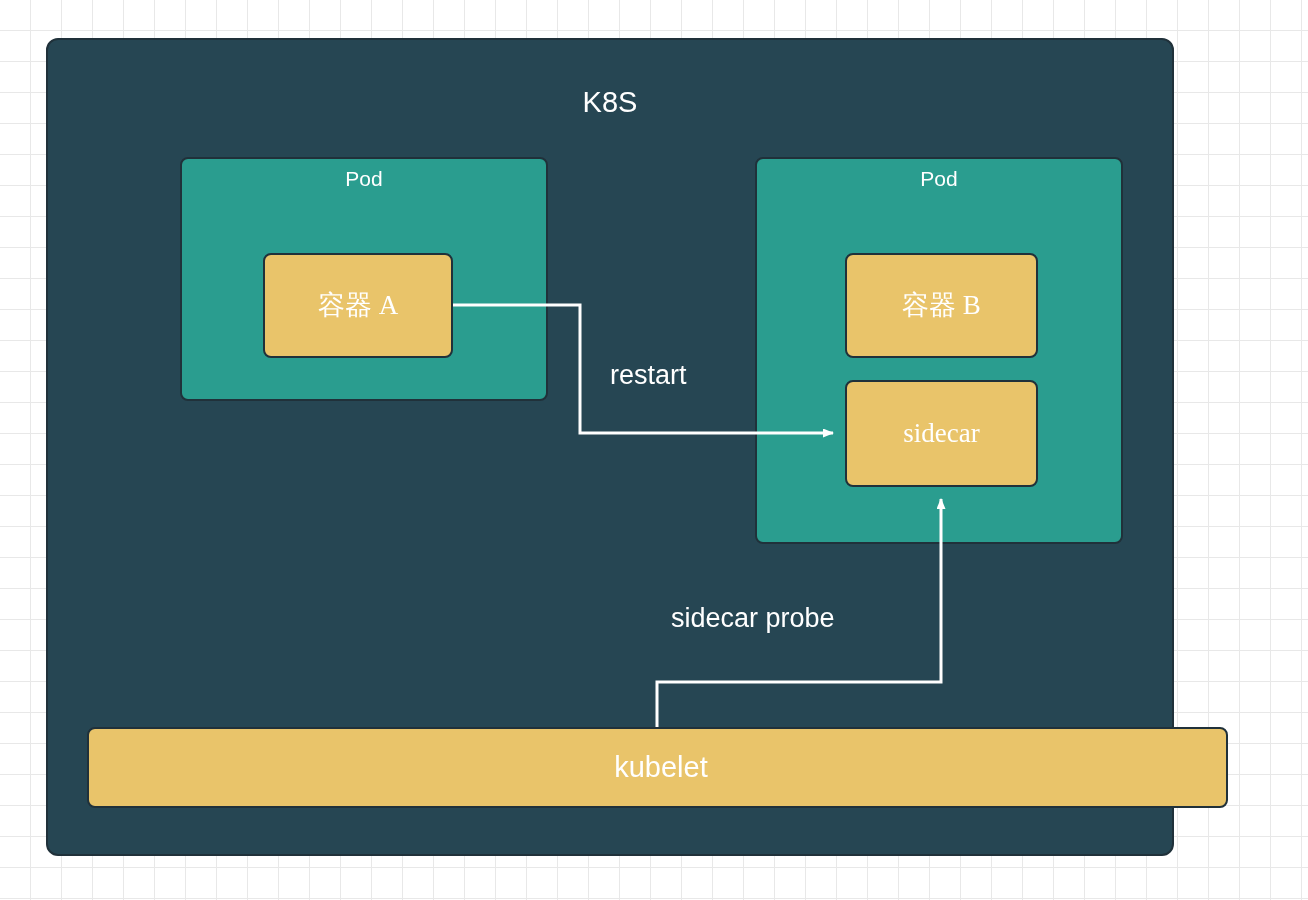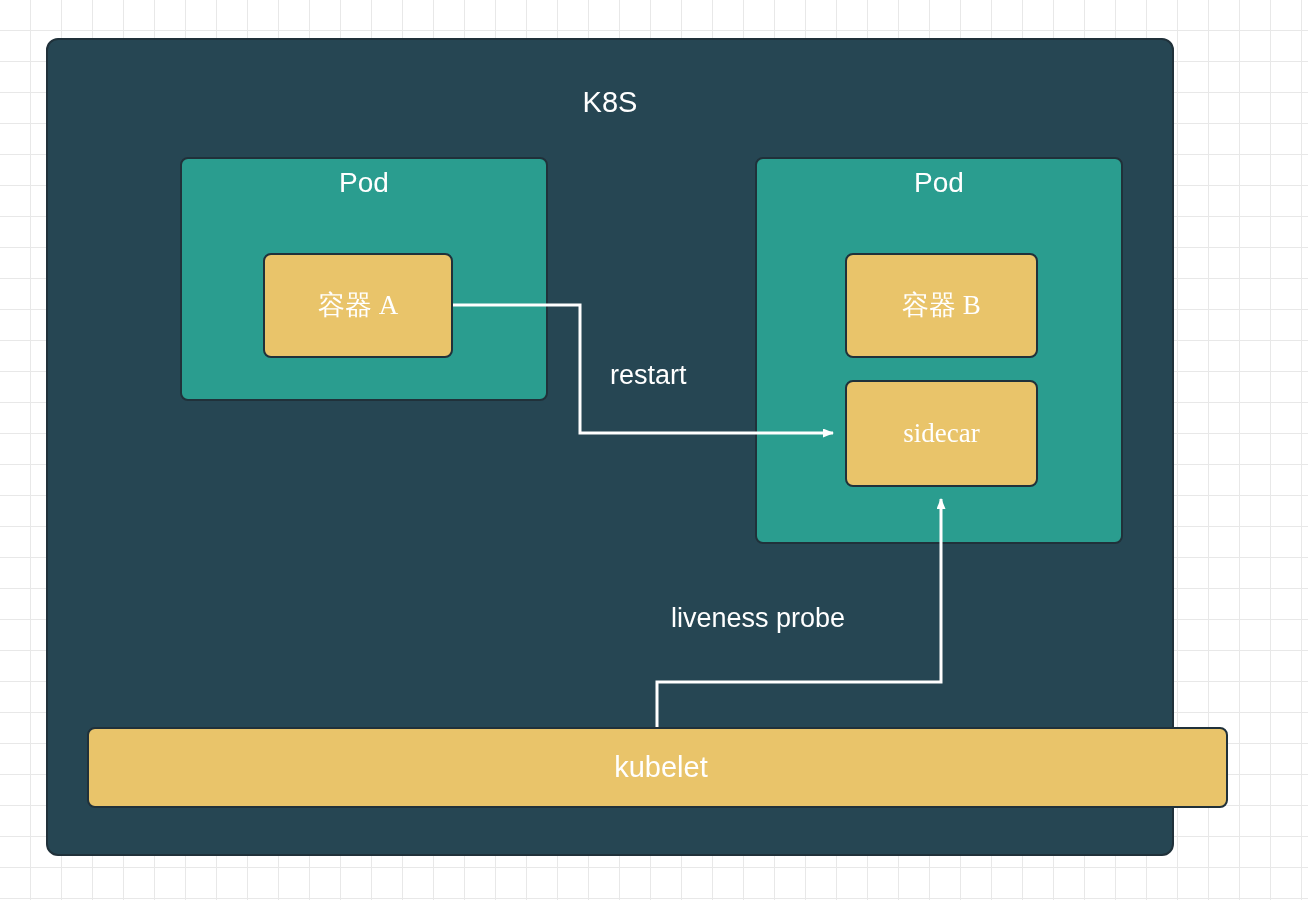--- a/index.html
+++ b/index.html
@@ -72,21 +72,21 @@
     left: 0;
     right: 0;
     text-align: center;
     color: #ffffff;
     white-space: nowrap;
     pointer-events: none;
   }
 
   .label-top {
     top: 8px;
-    font-size: 28px;
+    font-size: 21px;
   }
   .label-center {
     top: 50%;
     transform: translateY(-50%);
     font-size: 27px;
     line-height: 1.1;
   }
   .k8s-title {
     top: 46px;
     font-size: 29px;
@@ -154,15 +154,15 @@
       </marker>
     </defs>
 
     <path d="M453,305 L580,305 L580,433 L833,433" fill="none" stroke="#ffffff" stroke-width="3" marker-end="url(#arrow-white)"></path>
 
     <path d="M657,727 L657,682 L941,682 L941,499" fill="none" stroke="#ffffff" stroke-width="3" marker-end="url(#arrow-white)"></path>
   </svg>
 
   <div class="edge-label edge-label-restart">restart</div>
 
-  <div class="edge-label edge-label-liveness">liveness probe</div>
+  <div class="edge-label edge-label-liveness">sidecar probe</div>
 
 </div>
 
 </body></html>

